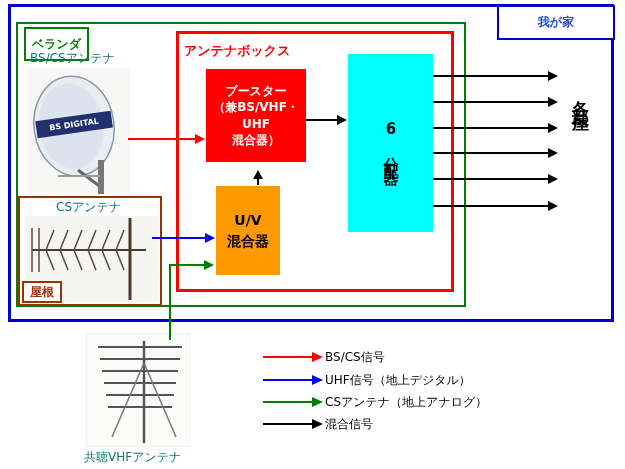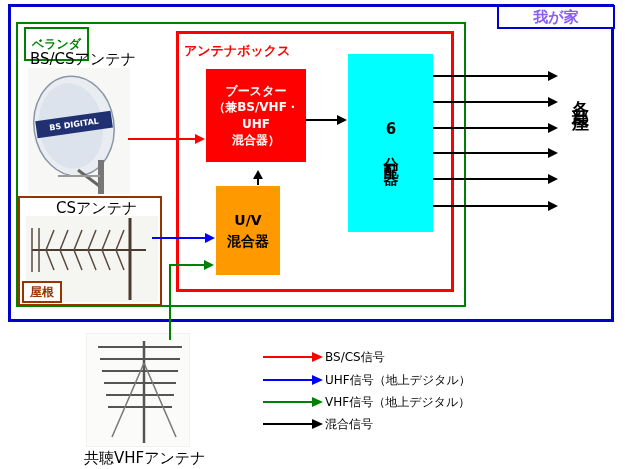--- a/index.html
+++ b/index.html
@@ -1,36 +1,36 @@
 <!DOCTYPE html>
 <html><head>
 <meta charset="utf-8">
 <style>
   html,body{margin:0;padding:0;background:#ffffff;}
   body{font-family:"DejaVu Sans","Liberation Sans",sans-serif;}
   .stage{position:relative;width:625px;height:469px;background:#ffffff;overflow:hidden;}
   .abs{position:absolute;}
   .box{position:absolute;box-sizing:border-box;}
-  .label{position:absolute;color:#000000;font-size:15px;white-space:nowrap;}
+  .label{position:absolute;color:#0f766e;font-size:12px;white-space:nowrap;}
   .frame-label{position:absolute;box-sizing:border-box;background:#fff;display:flex;align-items:center;justify-content:center;font-weight:bold;font-size:12px;white-space:nowrap;padding:1px 6px;}
   .node{position:absolute;box-sizing:border-box;display:flex;align-items:center;justify-content:center;text-align:center;font-weight:bold;}
   .pre{white-space:pre-line;}
   .vtext{writing-mode:vertical-rl;text-orientation:upright;}
   .legend-row{position:absolute;display:flex;align-items:center;height:16px;}
   .legend-row span{font-size:12px;color:#000;white-space:nowrap;}
   svg{display:block;}
   .overlay{position:absolute;left:0;top:0;pointer-events:none;}
 </style>
 </head>
 <body>
 
 <div class="stage">
 
   <div class="box" style="left:8px;top:4px;width:606px;height:318px;border:3px solid #0000cc;"></div>
-  <div class="frame-label" style="left:497px;top:5px;width:118px;height:24px;border:2px solid #0000cc;color:#8b5cf6;font-size:15px;">我が家</div>
+  <div class="frame-label" style="left:497px;top:5px;width:118px;height:35px;border:2px solid #0000cc;color:#1d4ed8;font-size:12px;">我が家</div>
 
   <div class="box" style="left:16px;top:22px;width:450px;height:285px;border:2px solid #008000;"></div>
   <div class="frame-label" style="left:24px;top:27px;height:34px;border:2px solid #008000;color:#008000;font-family:Liberation Serif, serif;">ベランダ</div>
 
   <div class="label" style="left:30px;top:50px;">BS/CSアンテナ</div>
   <div class="abs" style="left:28px;top:68px;">
     <svg width="102" height="126">
       <rect x="0" y="0" width="102" height="126" fill="#f7f7f5"></rect>
       <ellipse cx="46" cy="58" rx="40" ry="50" fill="#e9edf2" stroke="#8a97a8" stroke-width="1.5" transform="rotate(-8 46 58)"></ellipse>
       <ellipse cx="43" cy="58" rx="32" ry="43" fill="#dde3ec" transform="rotate(-8 43 58)"></ellipse>
@@ -153,21 +153,21 @@
       <line x1="0" y1="6" x2="50" y2="6" stroke="#0000ff" stroke-width="2"></line>
       <polygon points="60,6 49,1 49,11" fill="#0000ff"></polygon>
     </svg>
     <span>UHF信号（地上デジタル）</span>
   </div>
   <div class="legend-row" style="left:263px;top:394px;">
     <svg width="62" height="12">
       <line x1="0" y1="6" x2="50" y2="6" stroke="#008000" stroke-width="2"></line>
       <polygon points="60,6 49,1 49,11" fill="#008000"></polygon>
     </svg>
-    <span>VHF信号（地上デジタル）</span>
+    <span>CSアンテナ（地上アナログ）</span>
   </div>
   <div class="legend-row" style="left:263px;top:416px;">
     <svg width="62" height="12">
       <line x1="0" y1="6" x2="50" y2="6" stroke="#000000" stroke-width="2"></line>
       <polygon points="60,6 49,1 49,11" fill="#000000"></polygon>
     </svg>
     <span>混合信号</span>
   </div>
 
 </div>

